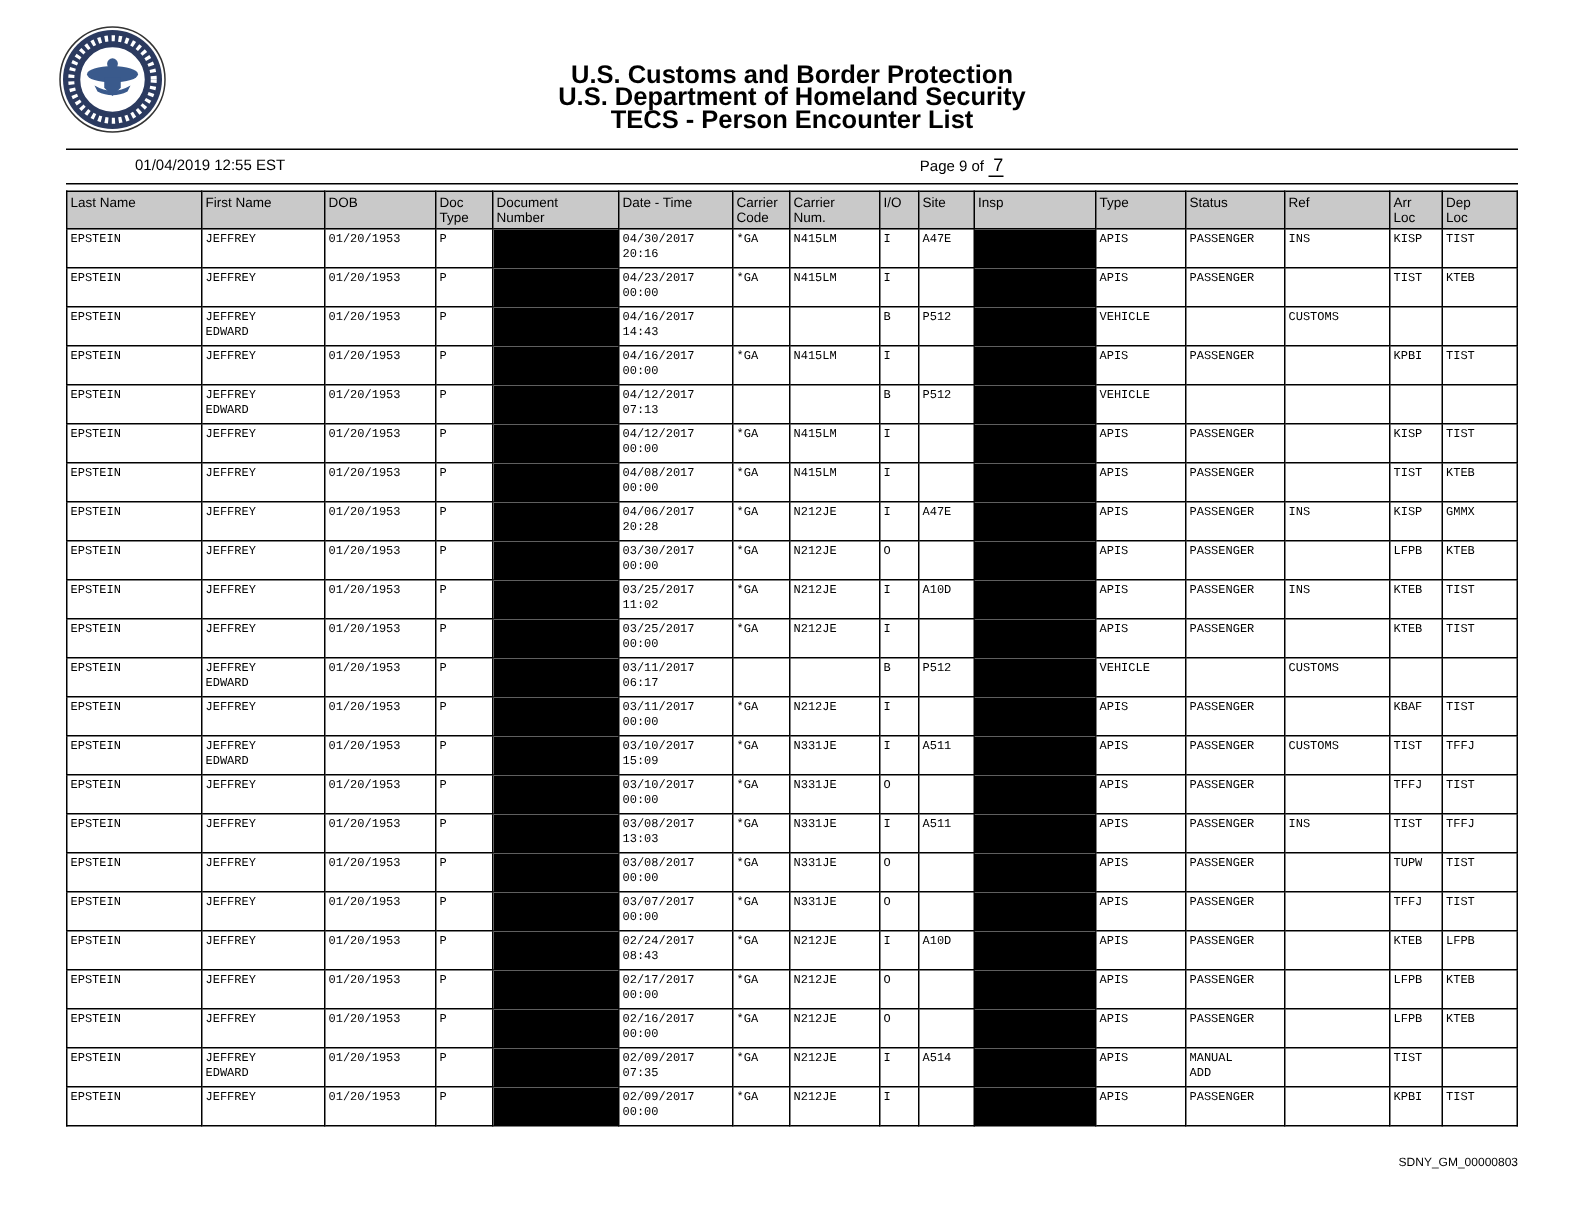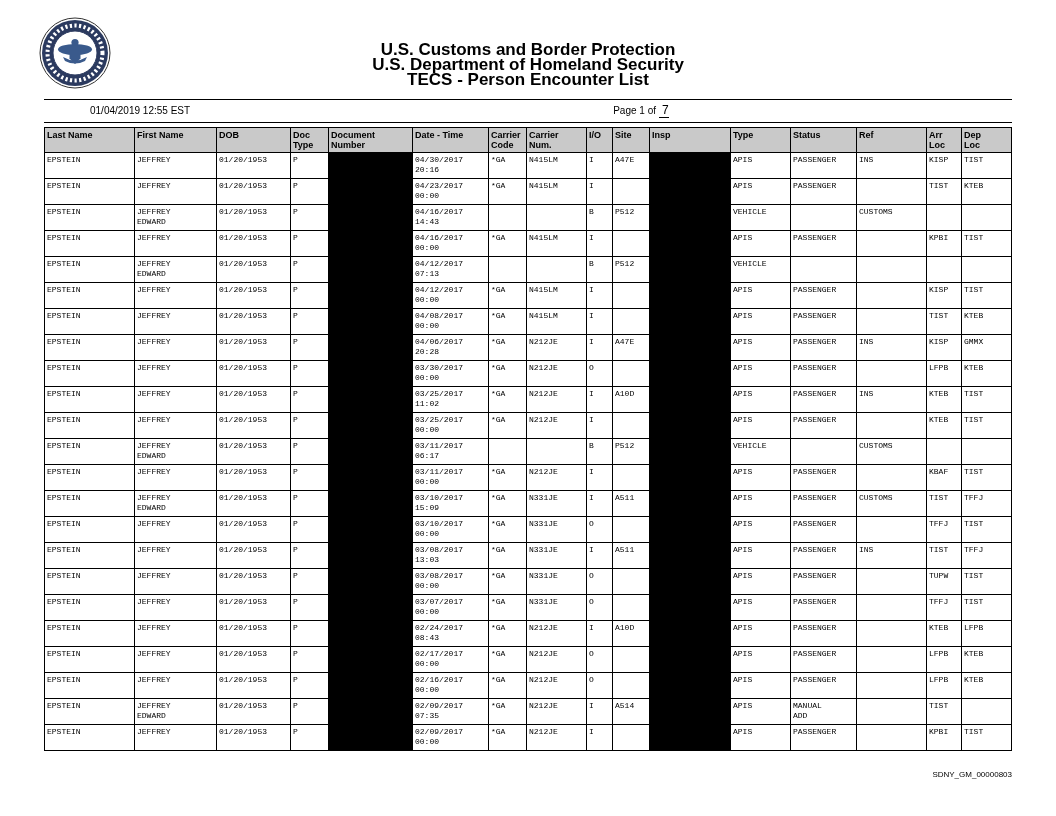--- a/index.html
+++ b/index.html
@@ -48,21 +48,21 @@
     border-collapse: collapse;
     table-layout: fixed;
     margin: 2px 44px 0 44px;
     width: 967px;
   }
   table.encounters th {
     background: #c9c9c9;
     border: 1px solid #000;
     font-size: 9px;
     line-height: 10px;
-    font-weight: bold;
+    font-weight: normal;
     text-align: left;
     vertical-align: top;
     padding: 2px 2px;
     white-space: pre-line;
     height: 24px;
   }
   table.encounters td {
     border: 1px solid #000;
     font-family: "Liberation Mono", "DejaVu Sans Mono", monospace;
     font-size: 8px;
@@ -102,21 +102,21 @@
 
   <div class="title-block">
     <div>U.S. Customs and Border Protection</div>
     <div>U.S. Department of Homeland Security</div>
     <div>TECS - Person Encounter List</div>
   </div>
 
   <div class="info-bar">
     <div class="info-left">01/04/2019 12:55 EST</div>
     <div class="info-right">
-      <span>Page 1 of</span>
+      <span>Page 9 of</span>
       <span class="pagenum">7</span>
     </div>
   </div>
 
   <table class="encounters">
     <thead>
       <tr id="header-row">
           <th style="width: 90px;">Last Name</th>
           <th style="width: 82px;">First Name</th>
           <th style="width: 74px;">DOB</th>

